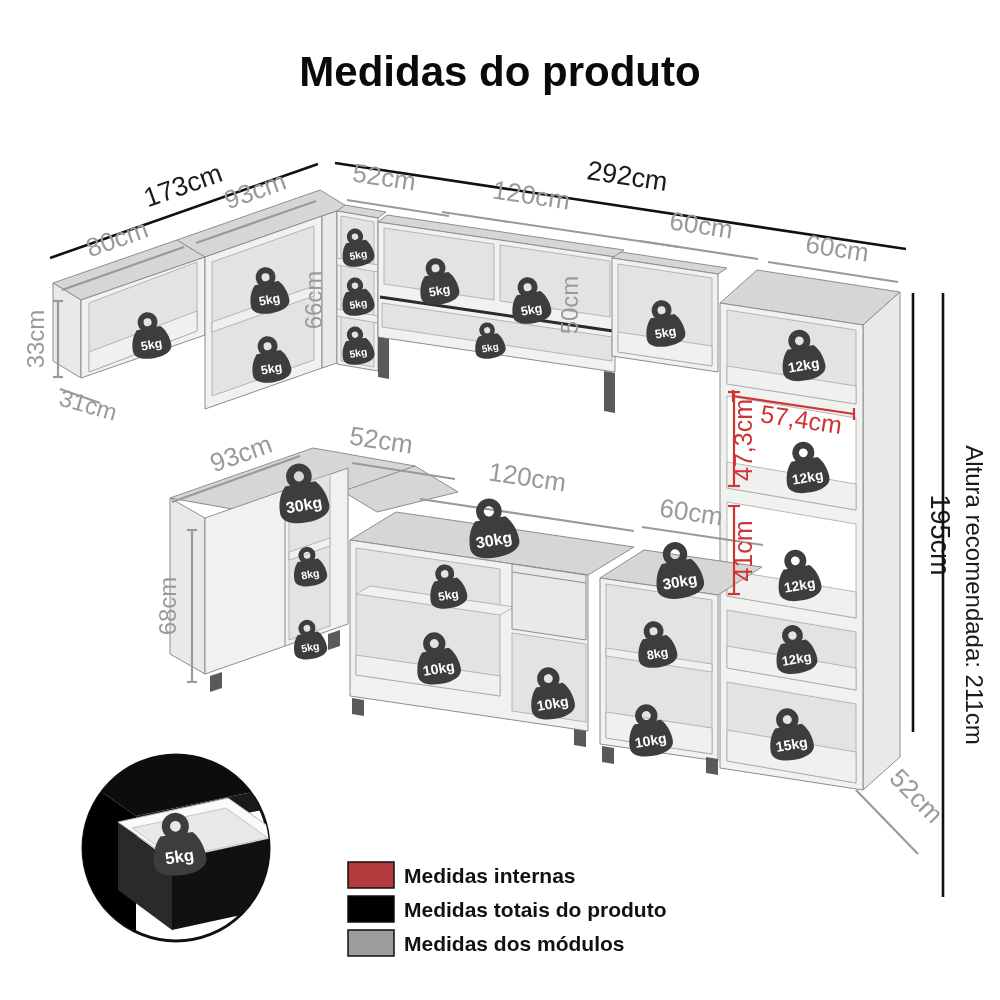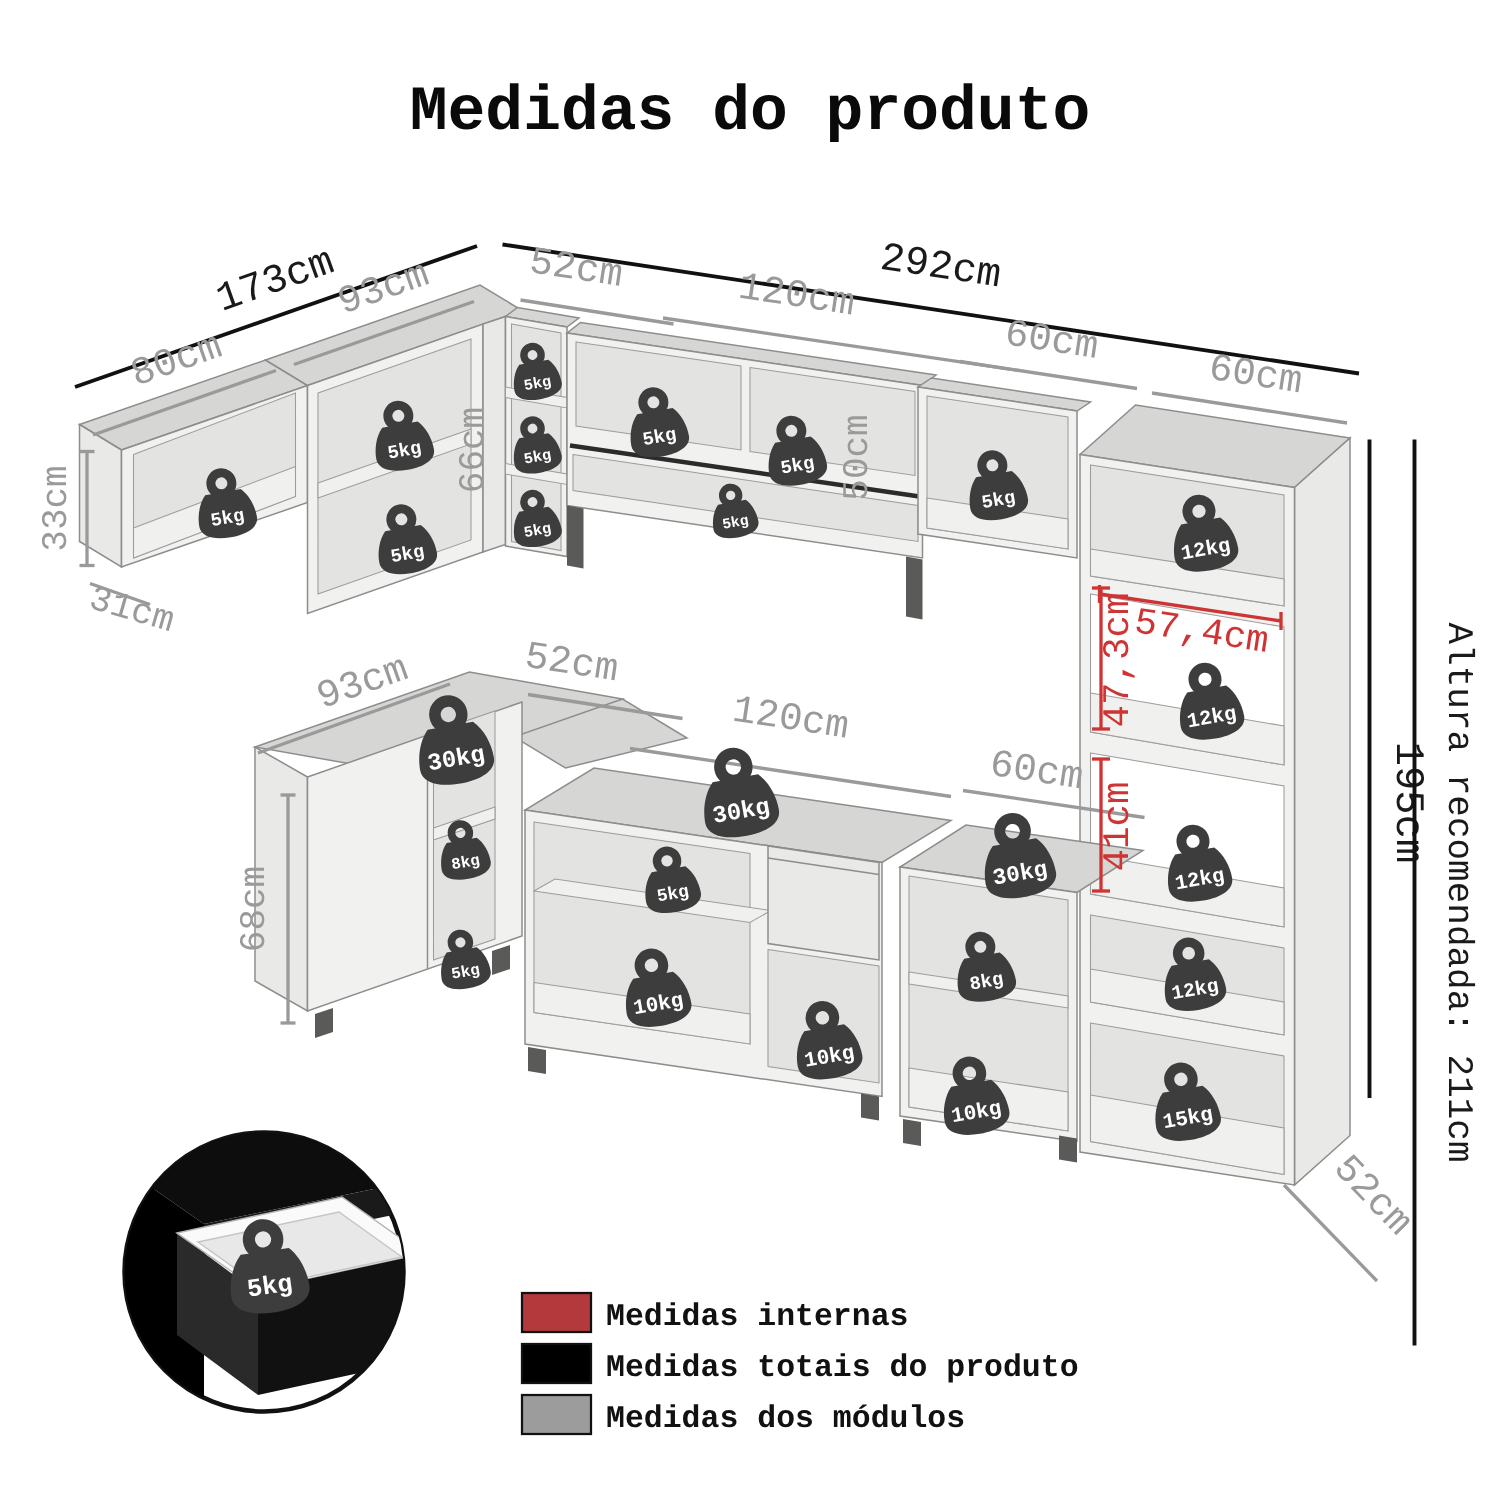--- a/index.html
+++ b/index.html
@@ -1,17 +1,17 @@
 <!DOCTYPE html>
 <html><head>
 <meta charset="utf-8">
 <style>
   html,body{margin:0;padding:0;background:#ffffff;}
   .stage{position:relative;width:1000px;height:1000px;background:#fff;overflow:hidden;
-         font-family:Liberation Mono, monospace;}
+         font-family:Liberation Sans, sans-serif;}
   svg{position:absolute;left:0;top:0;}
   
   .face-top{fill:#d6d6d4;stroke:#8d8d8d;stroke-width:1;}
   .face-front{fill:#f1f1ef;stroke:#8d8d8d;stroke-width:1;}
   .face-side{fill:#e9e9e7;stroke:#8d8d8d;stroke-width:1;}
   .face-inner{fill:#e3e3e1;stroke:#9d9d9d;stroke-width:0.7;}
   .face-floor{fill:#f0f0ee;stroke:#9d9d9d;stroke-width:0.7;}
   .face-white{fill:#ffffff;stroke:#9d9d9d;stroke-width:0.7;}
   .face-drawer{fill:#e9e9e7;stroke:#8d8d8d;stroke-width:1;}
   .foot{fill:#5a5a58;stroke:none;}

